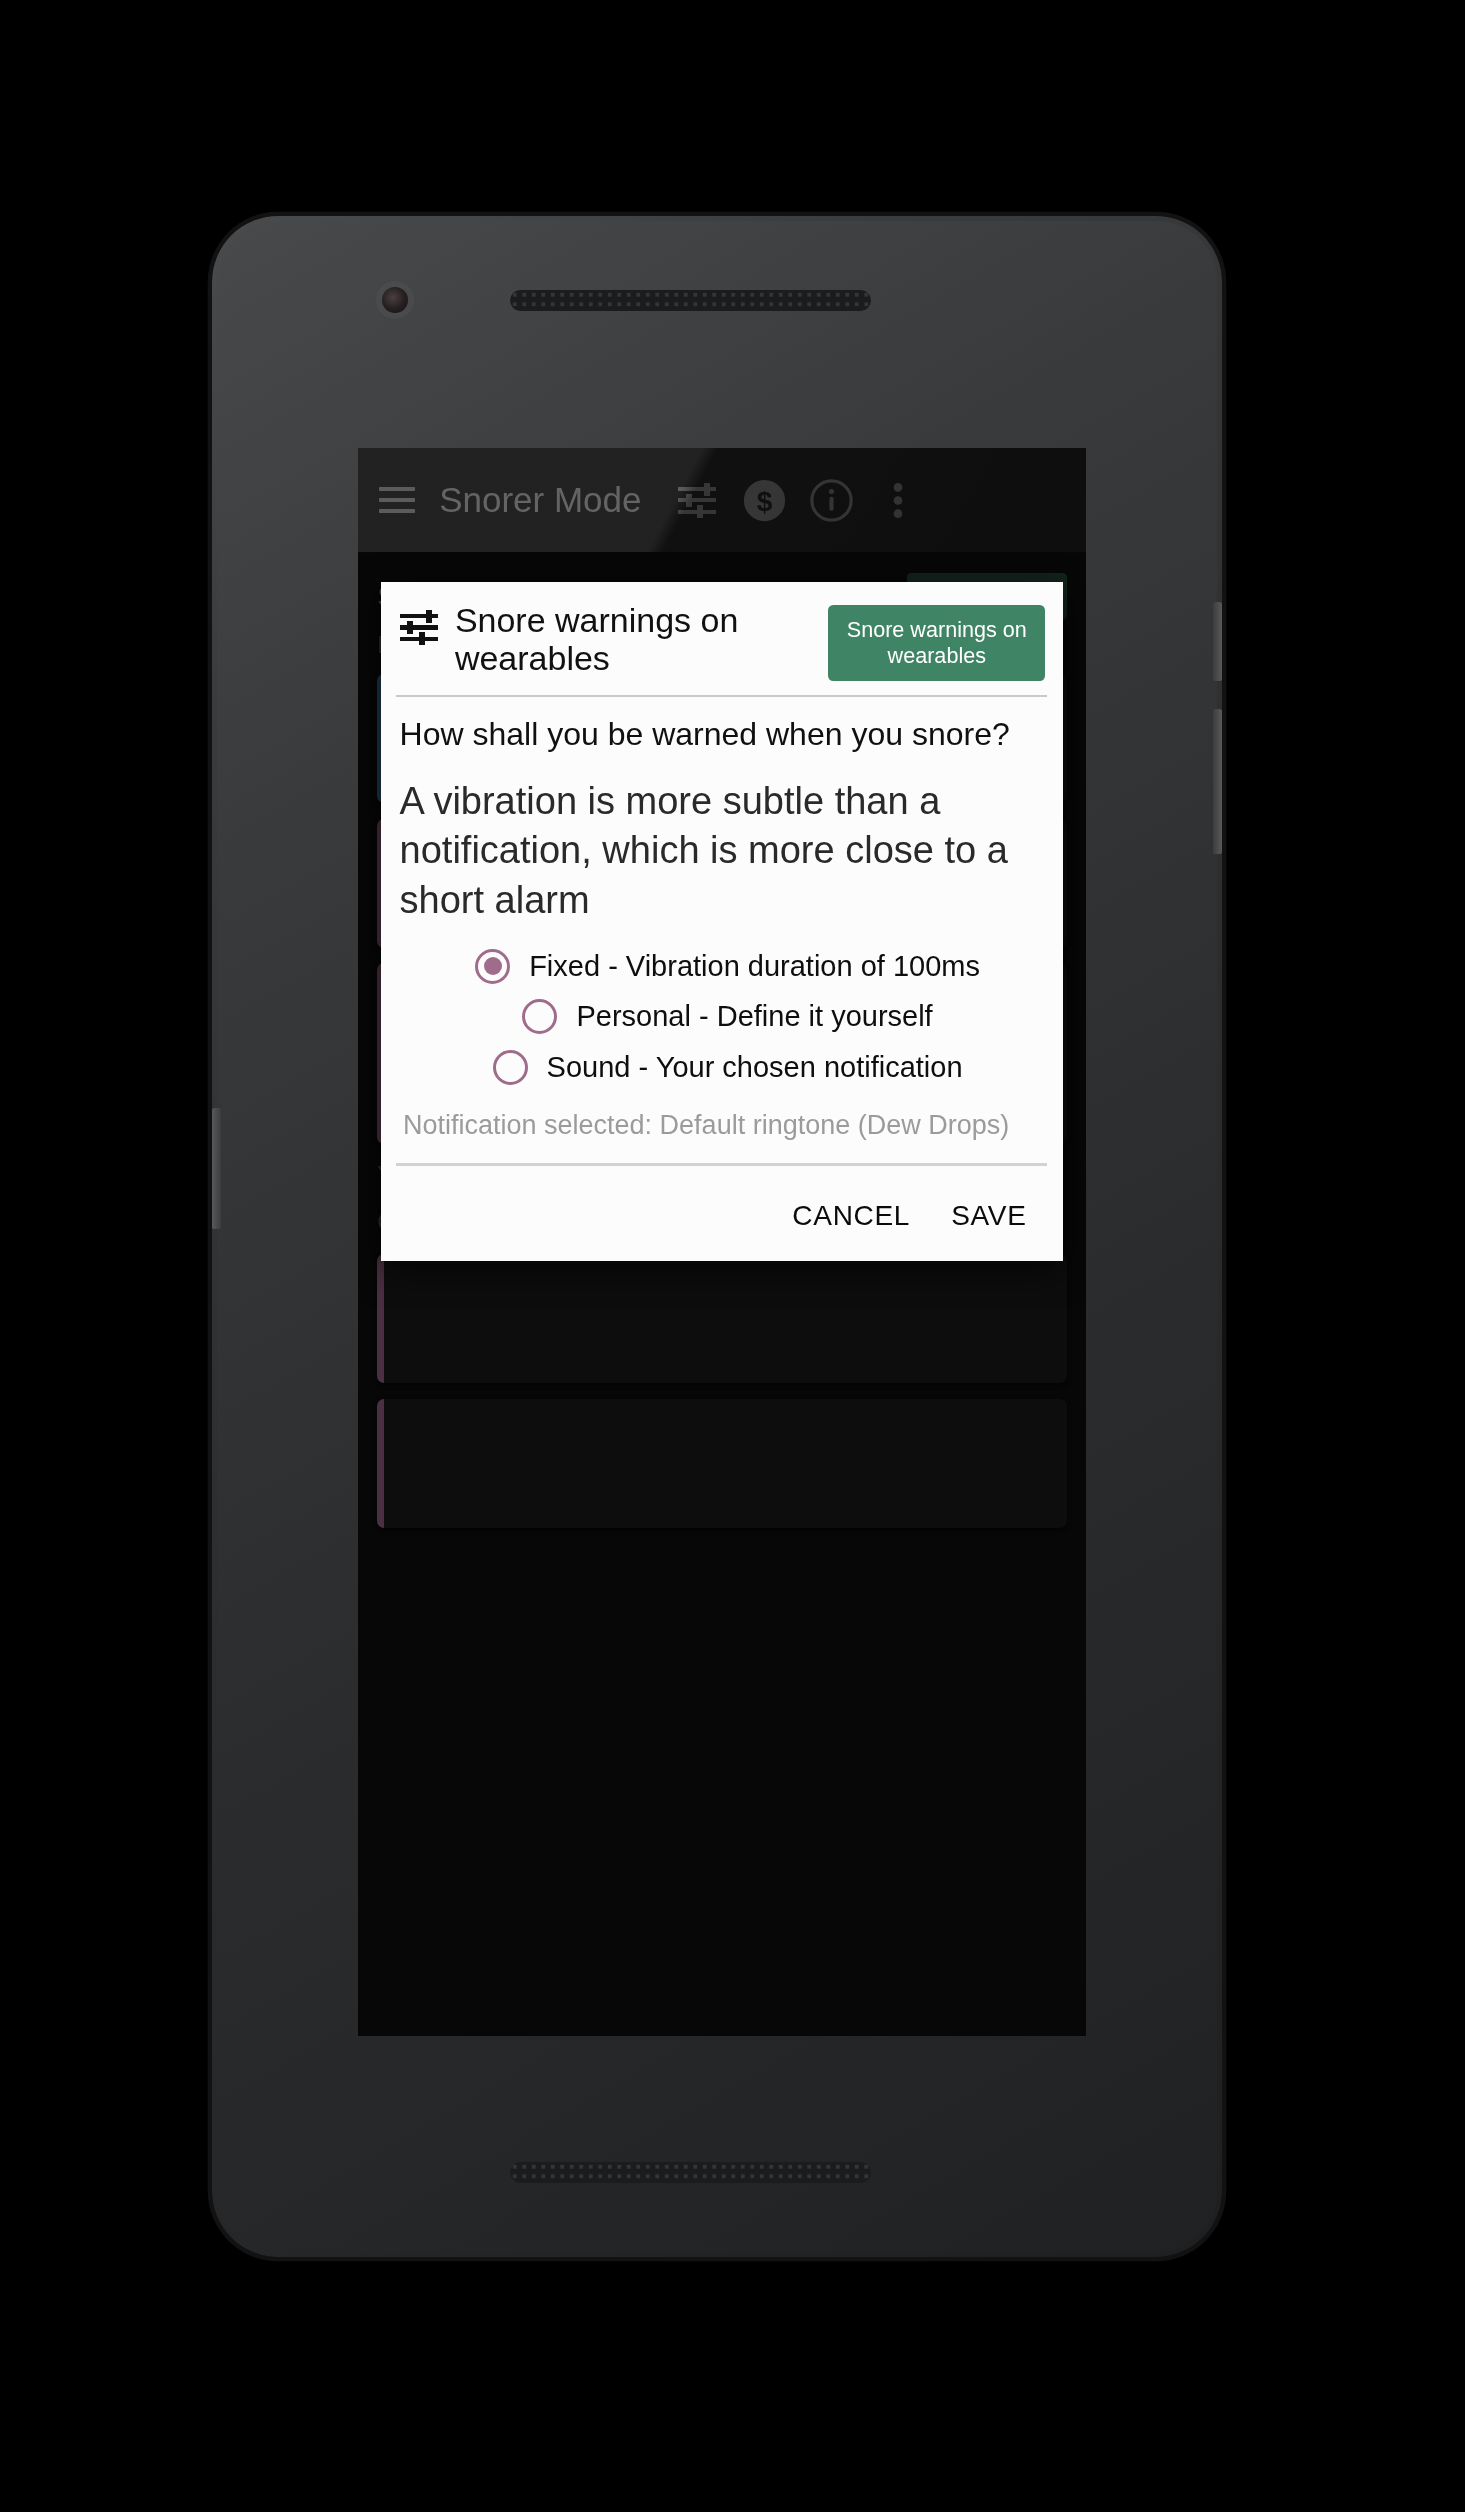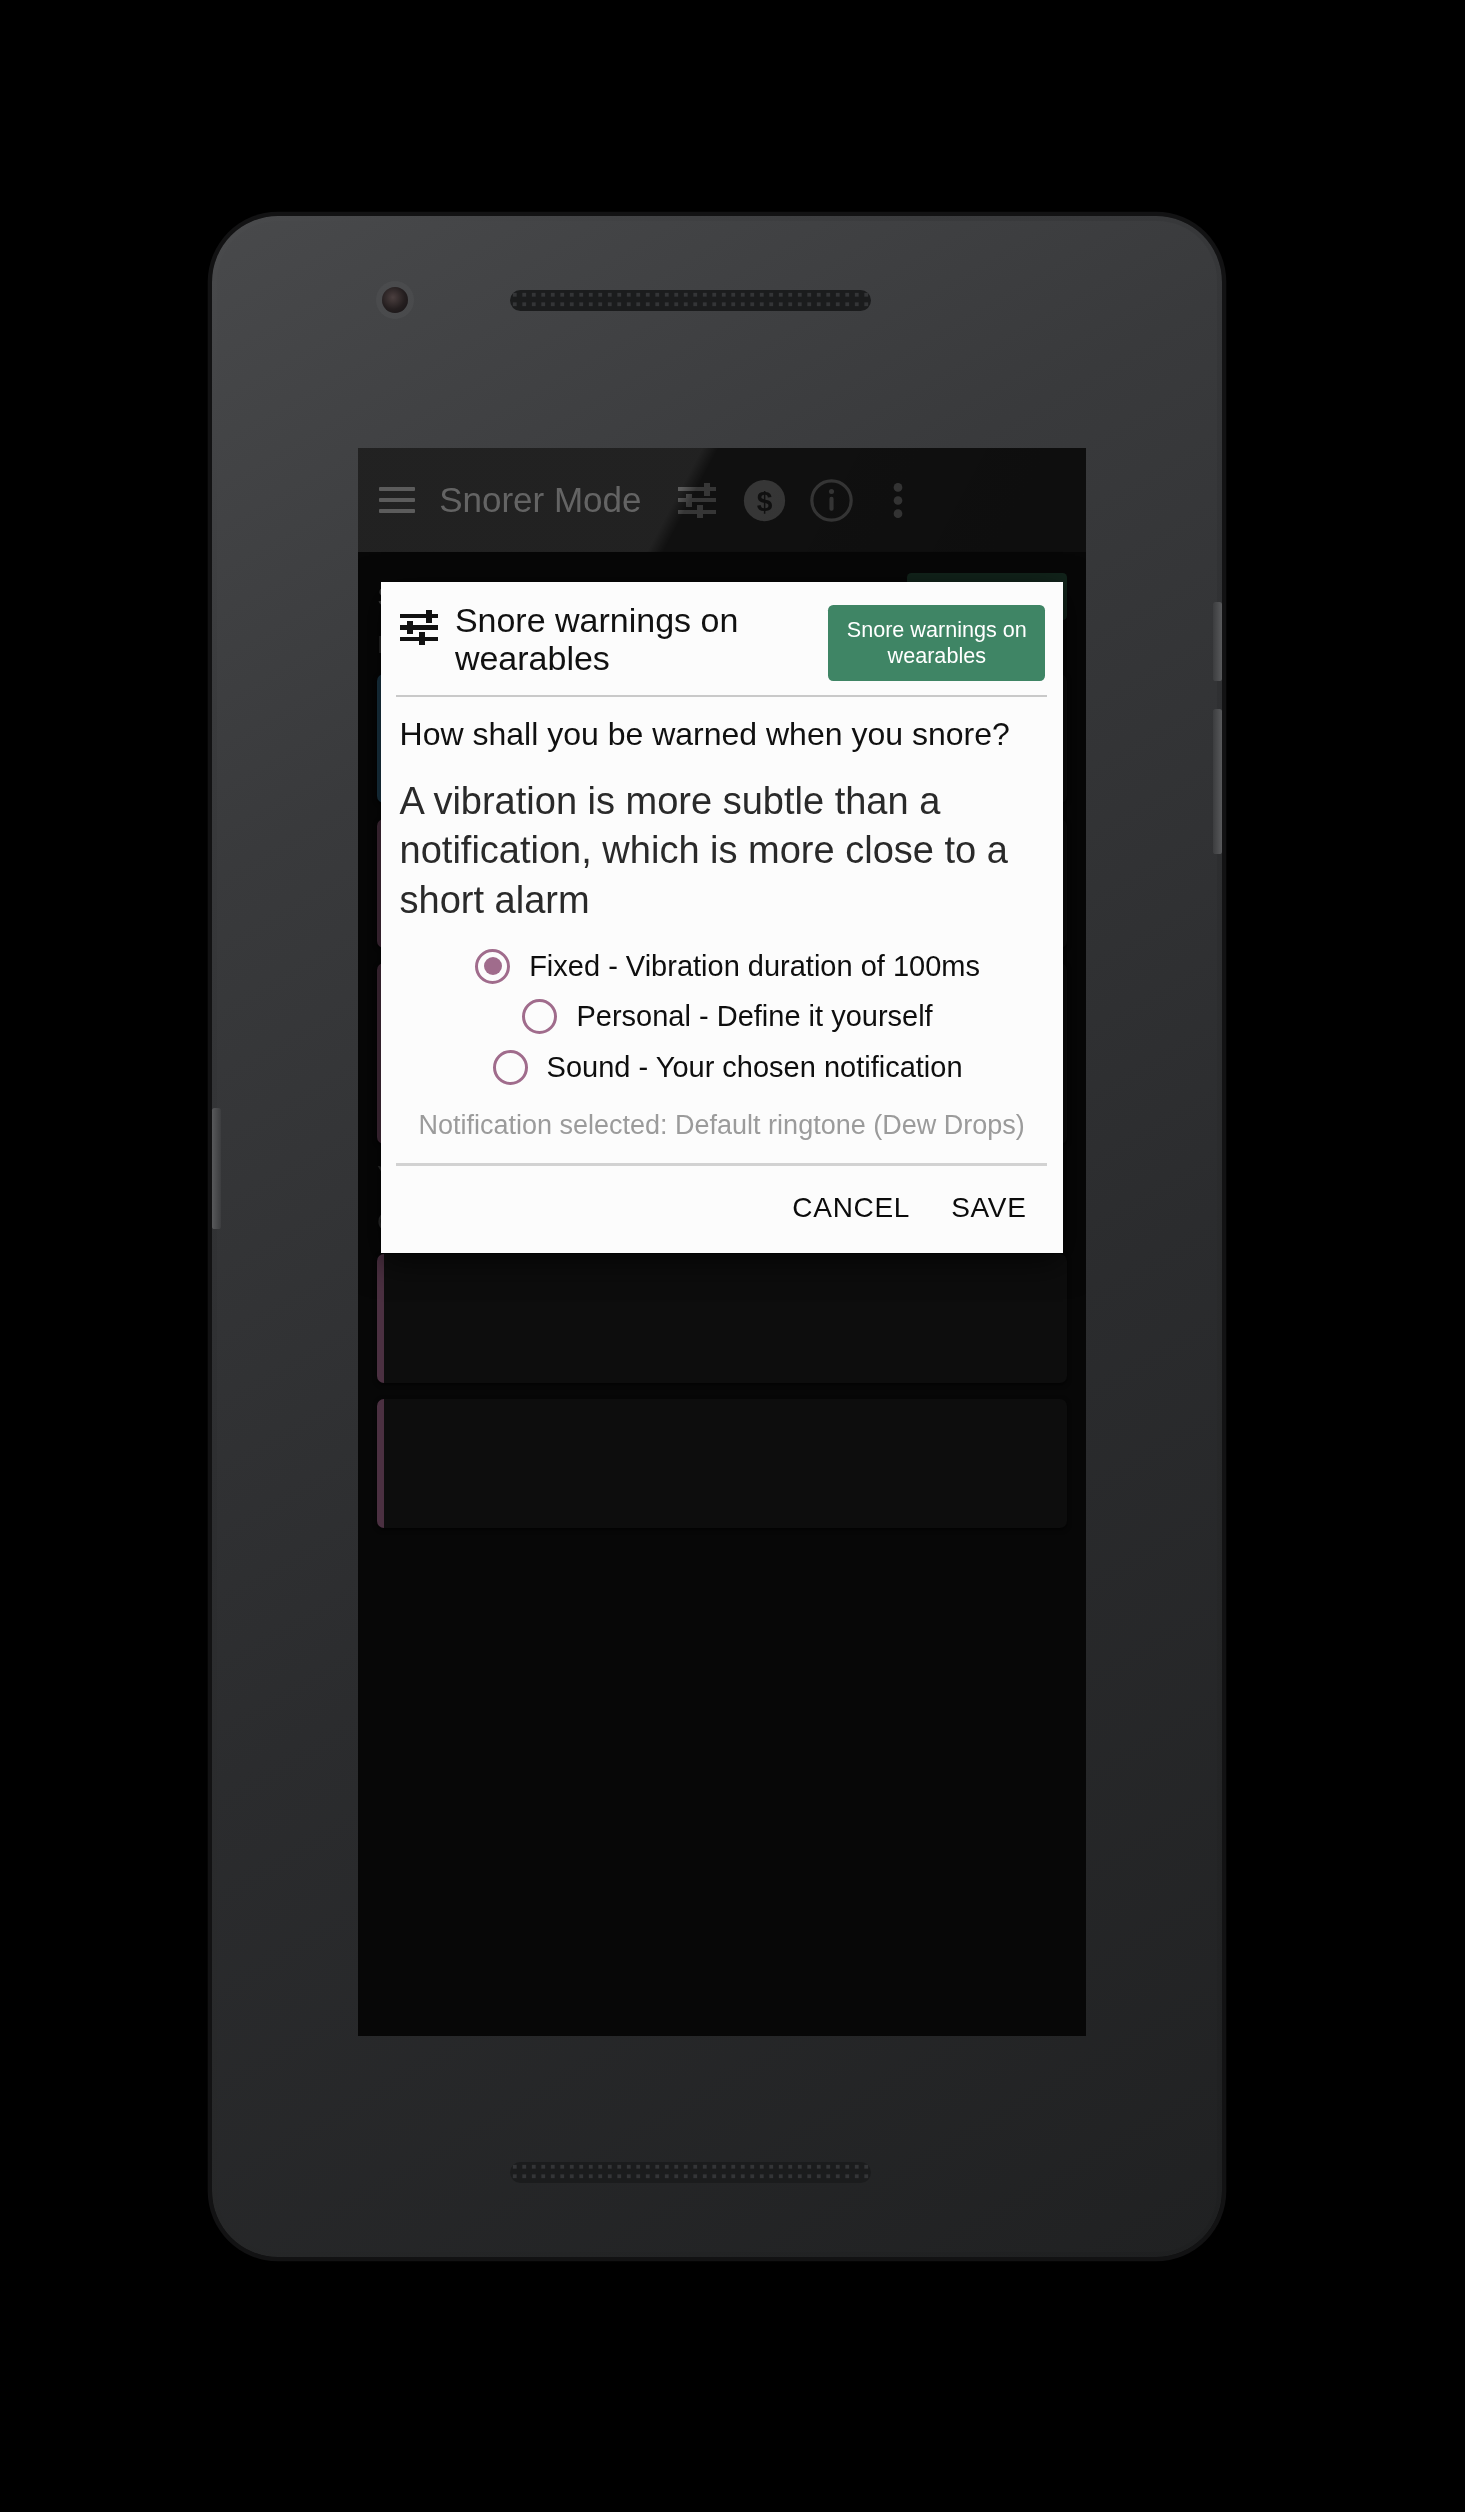--- a/index.html
+++ b/index.html
@@ -258,21 +258,20 @@
   .radio-label {
     color: #0e0e0e;
     font-size: 29px;
     white-space: nowrap;
   }
 
   .note {
     color: #9b9b9b;
     font-size: 27px;
     font-weight: 300;
-    text-align: center;
     line-height: 1.33;
     padding: 15.5px 22.4px 19px 22.4px;
   }
 
   .sep { height: 1.7px; background: #d2d2d2; margin: 0 15.5px; }
 
   .check-row {
     display: flex;
     align-items: center;
     gap: 26px;
@@ -292,21 +291,21 @@
   .check-label {
     color: #101010;
     font-size: 29px;
   }
 
   .dlg-actions {
     display: flex;
     justify-content: flex-end;
     align-items: flex-end;
     gap: 41px;
-    padding: 26px 36px 29px 0;
+    padding: 34px 36px 29px 0;
   }
   .dlg-btn {
     color: #0b0b0b;
     font-size: 28px;
     font-weight: 500;
     letter-spacing: 0.7px;
     background: none;
     border: none;
     cursor: pointer;
     font-family: inherit;

